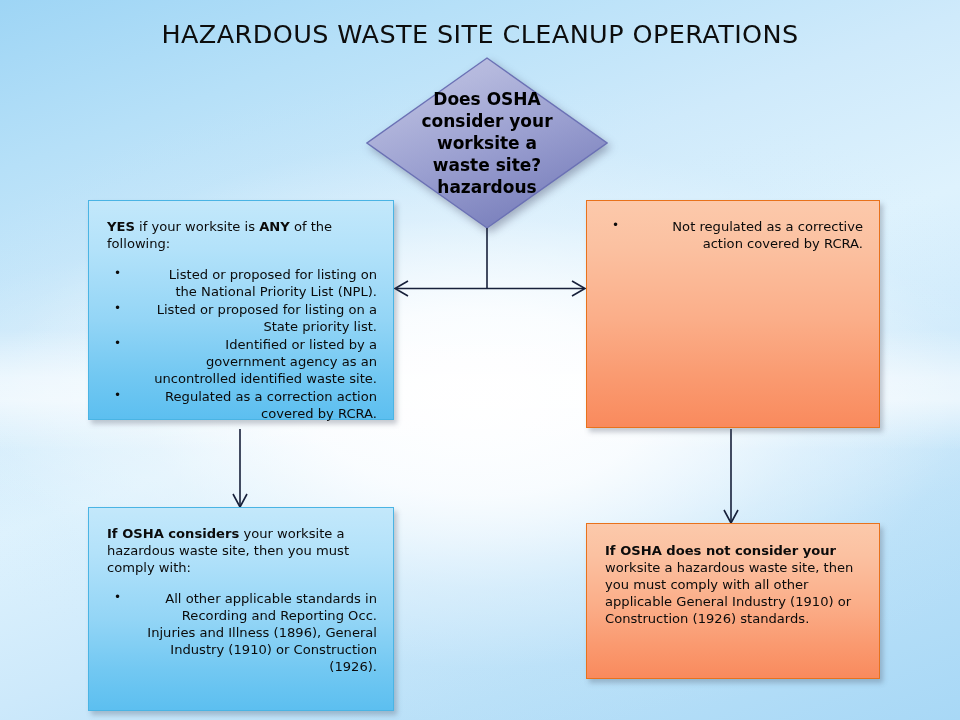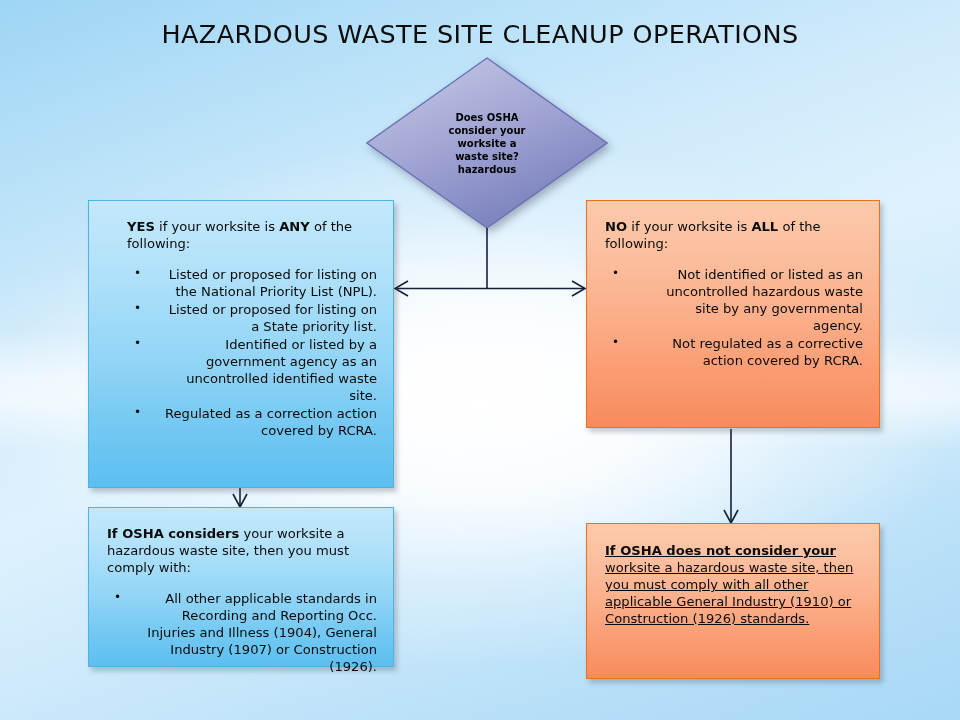--- a/index.html
+++ b/index.html
@@ -67,21 +67,21 @@
     width: 100%;
     height: 100%;
   }
   .diamond-text {
     position: absolute;
     left: 50%;
     top: 50%;
     transform: translate(-50%, -50%);
     width: 160px;
     text-align: center;
-    font-size: 10px;
+    font-size: 17px;
     font-weight: bold;
     line-height: 1.30;
     color: #000000;
     pointer-events: none;
   }
 
   
   .box {
     position: absolute;
     box-sizing: border-box;
@@ -123,26 +123,26 @@
     content: "\2022";
     position: absolute;
     left: 7px;
     top: -1px;
     font-size: 12px;
     line-height: 1.35;
     color: #0b0b0b;
   }
 
   
-  #box-yes    { left: 88px;  top: 200px; width: 306px; height: 288px; padding-left: 20px; }
+  #box-yes    { left: 88px;  top: 200px; width: 306px; height: 220px; }
   #box-no     { left: 586px; top: 200px; width: 294px; height: 228px; }
-  #box-comply { left: 88px;  top: 507px; width: 306px; height: 160px; }
+  #box-comply { left: 88px;  top: 507px; width: 306px; height: 204px; }
   #box-nocomply { left: 586px; top: 523px; width: 294px; height: 156px; }
 
-  #box-nocomply .box-inner { padding-top: 18px; text-decoration: underline; }
+  #box-nocomply .box-inner { padding-top: 18px; }
 
   
   .connectors {
     position: absolute;
     left: 0;
     top: 0;
     width: 960px;
     height: 720px;
     pointer-events: none;
   }
@@ -208,33 +208,31 @@
         <li>Listed or proposed for listing on the National Priority List (NPL).</li>
         <li>Listed or proposed for listing on a State priority list.</li>
         <li>Identified or listed by a government agency as an uncontrolled identified waste site.</li>
         <li>Regulated as a correction action covered by RCRA.</li>
       </ul>
     </div>
   </div>
 
   <div class="box box-orange" id="box-no">
     <div class="box-inner">
-      <p class="lead"><b>NO</b><span> if your worksite is </span><b>ALL</b><span> of the following:</span></p>
       <ul class="bullets">
-        <li>Not identified or listed as an uncontrolled hazardous waste site by any governmental agency.</li>
         <li>Not regulated as a corrective action covered by RCRA.</li>
       </ul>
     </div>
   </div>
 
   <div class="box box-blue" id="box-comply">
     <div class="box-inner">
       <p class="lead"><b>If OSHA considers</b><span> your worksite a hazardous waste site, then you must comply with:</span></p>
       <ul class="bullets">
-        <li>All other applicable standards in Recording and Reporting Occ. Injuries and Illness (1904), General Industry (1907) or Construction (1926).</li>
+        <li>All other applicable standards in Recording and Reporting Occ. Injuries and Illness (1896), General Industry (1910) or Construction (1926).</li>
       </ul>
     </div>
   </div>
 
   <div class="box box-orange" id="box-nocomply">
     <div class="box-inner">
       <p class="lead tight"><b>If OSHA does not consider your</b><span> worksite a hazardous waste site, then you must comply with all other applicable General Industry (1910) or Construction (1926) standards.</span></p>
     </div>
   </div>
 

